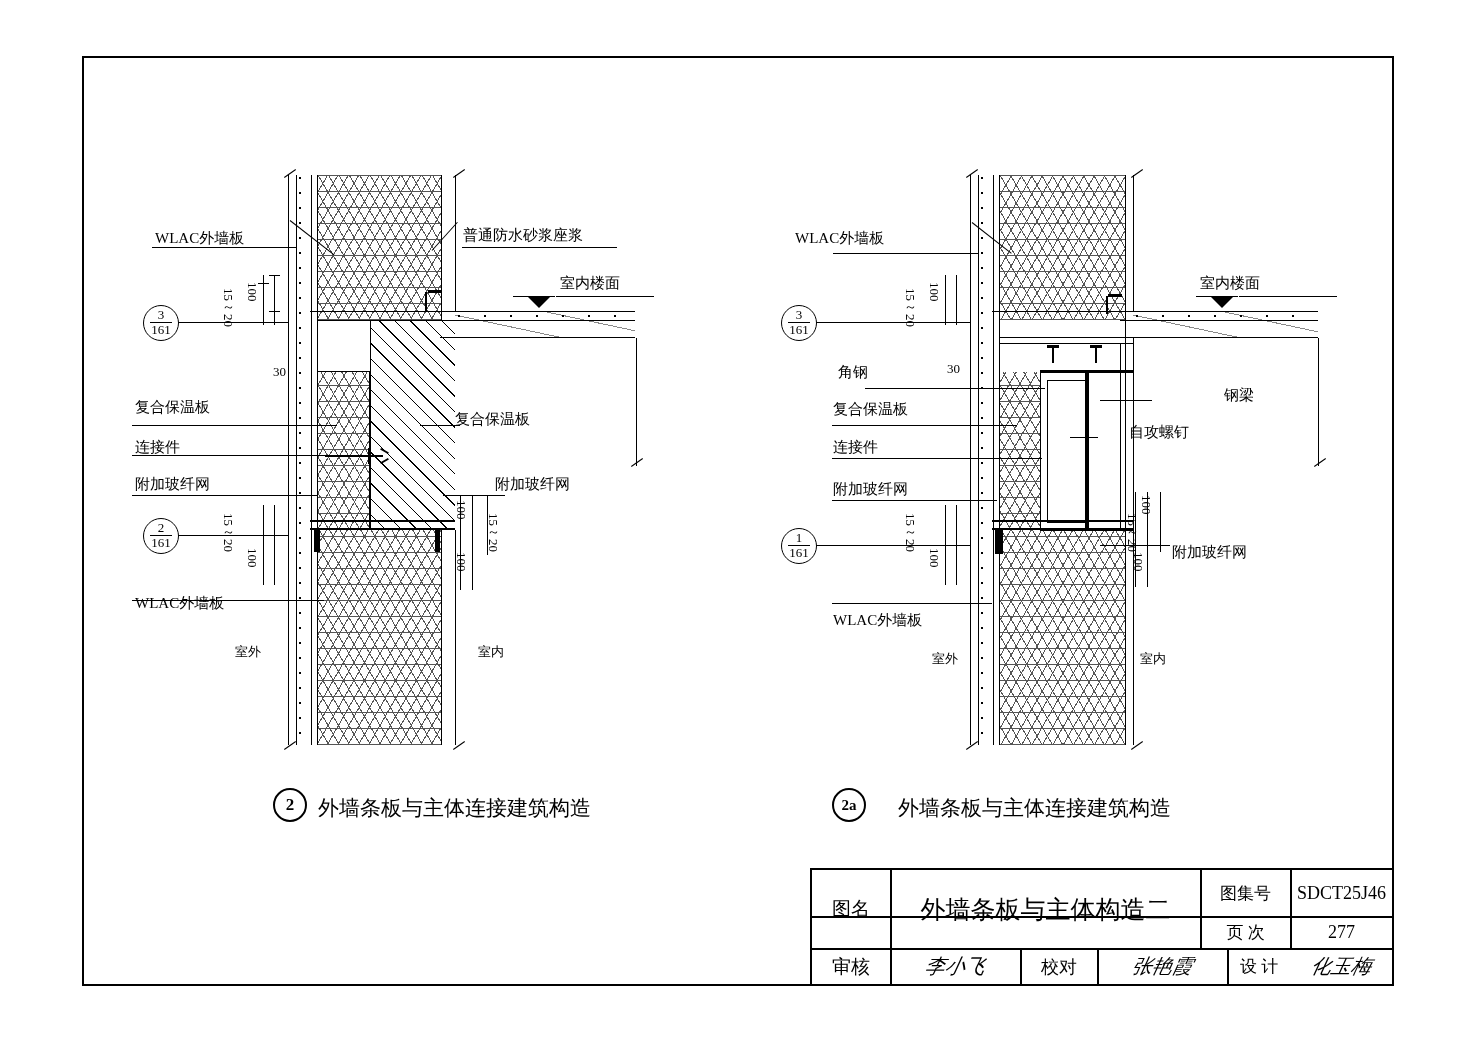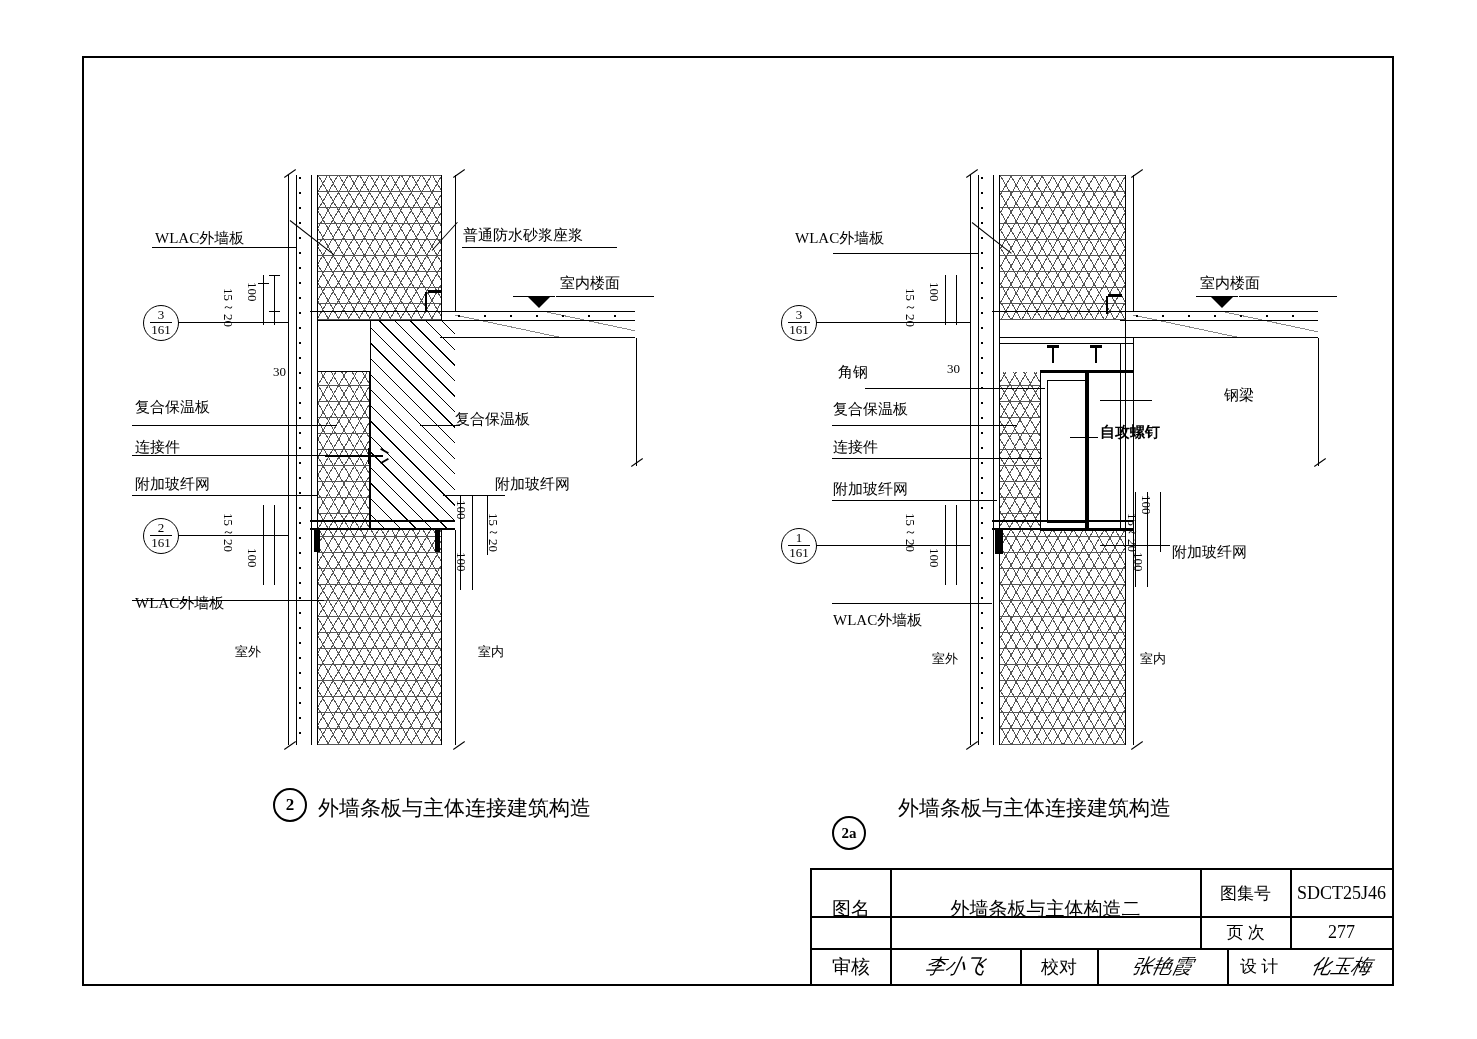--- a/index.html
+++ b/index.html
@@ -253,53 +253,53 @@
     <div class="ln v" style="left:1147px;top:492px;height:95px;"></div>
     <div class="ln v" style="left:1160px;top:492px;height:60px;"></div>
 
     <div class="lbl" style="left:795px;top:231px;">WLAC外墙板</div>
     <div class="lbl" style="left:1200px;top:276px;">室内楼面</div>
     <div class="lbl" style="left:838px;top:365px;">角钢</div>
     <div class="lbl" style="left:833px;top:402px;">复合保温板</div>
     <div class="lbl" style="left:833px;top:440px;">连接件</div>
     <div class="lbl" style="left:833px;top:482px;">附加玻纤网</div>
     <div class="lbl" style="left:1224px;top:388px;">钢梁</div>
-    <div class="lbl" style="left:1100px;top:425px;font-weight:bold;">自攻螺钉</div>
+    <div class="lbl" style="left:1129px;top:425px;">自攻螺钉</div>
     <div class="lbl" style="left:1172px;top:545px;">附加玻纤网</div>
     <div class="lbl" style="left:833px;top:613px;">WLAC外墙板</div>
     <div class="lbl sm" style="left:932px;top:652px;">室外</div>
     <div class="lbl sm" style="left:1140px;top:652px;">室内</div>
 
     <div class="lbl sm vert" style="left:904px;top:288px;">15～20</div>
     <div class="lbl sm vert" style="left:928px;top:282px;">100</div>
     <div class="lbl sm" style="left:947px;top:362px;">30</div>
     <div class="lbl sm vert" style="left:904px;top:513px;">15～20</div>
     <div class="lbl sm vert" style="left:928px;top:548px;">100</div>
     <div class="lbl sm vert" style="left:1126px;top:513px;">15～20</div>
     <div class="lbl sm vert" style="left:1140px;top:495px;">100</div>
     <div class="lbl sm vert" style="left:1132px;top:552px;">100</div>
 
-    <div class="cap2a" style="left:832px;top:816px;">2a</div>
+    <div class="cap2a" style="left:832px;top:788px;">2a</div>
     <div class="captxt" style="left:898px;top:794px;">外墙条板与主体连接建筑构造</div>
   </div>
 
   <div class="tb">
 
     <div class="tbline" style="left:0;top:46px;width:580px;height:1.5px;"></div>
     <div class="tbline" style="left:0;top:78px;width:580px;height:1.5px;"></div>
 
     <div class="tbline" style="left:78px;top:0;width:1.5px;height:114px;"></div>
     <div class="tbline" style="left:388px;top:0;width:1.5px;height:78px;"></div>
     <div class="tbline" style="left:478px;top:0;width:1.5px;height:78px;"></div>
     <div class="tbline" style="left:208px;top:78px;width:1.5px;height:36px;"></div>
     <div class="tbline" style="left:285px;top:78px;width:1.5px;height:36px;"></div>
     <div class="tbline" style="left:415px;top:78px;width:1.5px;height:36px;"></div>
 
     <div class="tbcell" style="left:0;top:0;width:78px;height:78px;font-size:19px;">图名</div>
-    <div class="tbcell" style="left:79px;top:0;width:309px;height:78px;font-size:19px;">外墙条板与主体构造二</div>
+    <div class="tbcell" style="left:79px;top:0;width:309px;height:78px;font-size:25px;">外墙条板与主体构造二</div>
 
     <div class="tbcell" style="left:389px;top:0;width:89px;height:46px;font-size:17px;">图集号</div>
     <div class="tbcell" style="left:479px;top:0;width:101px;height:46px;font-size:18px;">SDCT25J46</div>
     <div class="tbcell" style="left:389px;top:47px;width:89px;height:31px;font-size:17px;">页 次</div>
     <div class="tbcell" style="left:479px;top:47px;width:101px;height:31px;font-size:18px;">277</div>
 
     <div class="tbcell" style="left:0;top:79px;width:78px;height:35px;font-size:19px;">审核</div>
     <div class="tbcell sig" style="left:79px;top:79px;width:129px;height:35px;">李小飞</div>
     <div class="tbcell" style="left:209px;top:79px;width:76px;height:35px;font-size:18px;">校对</div>
     <div class="tbcell sig" style="left:286px;top:79px;width:129px;height:35px;">张艳霞</div>

